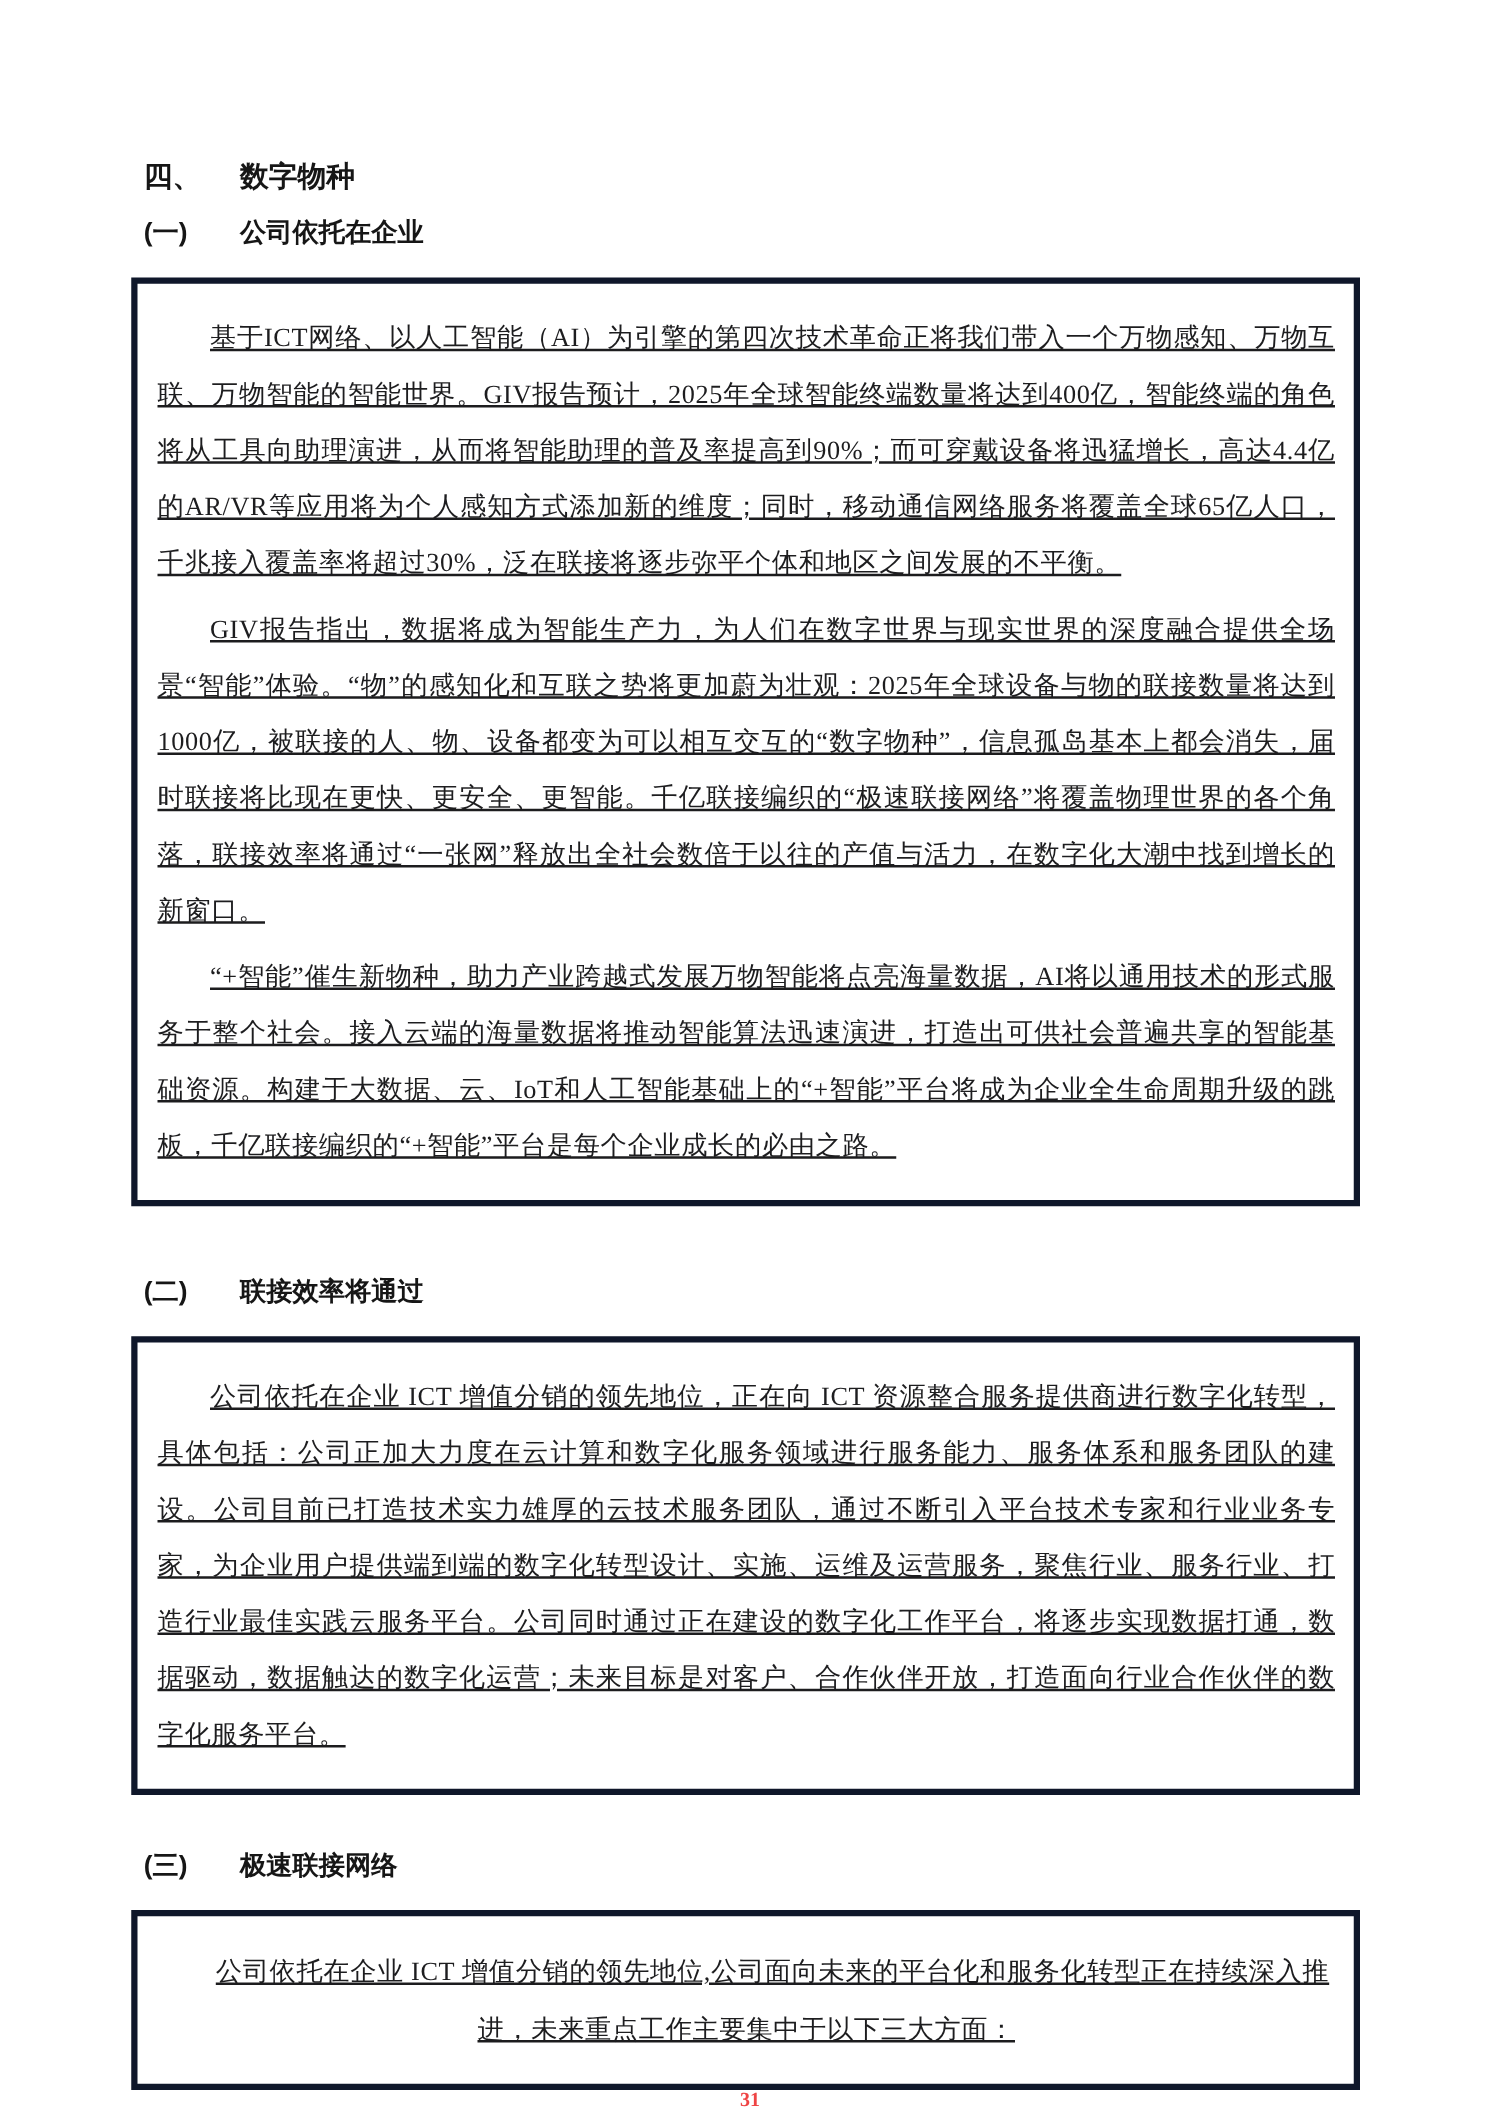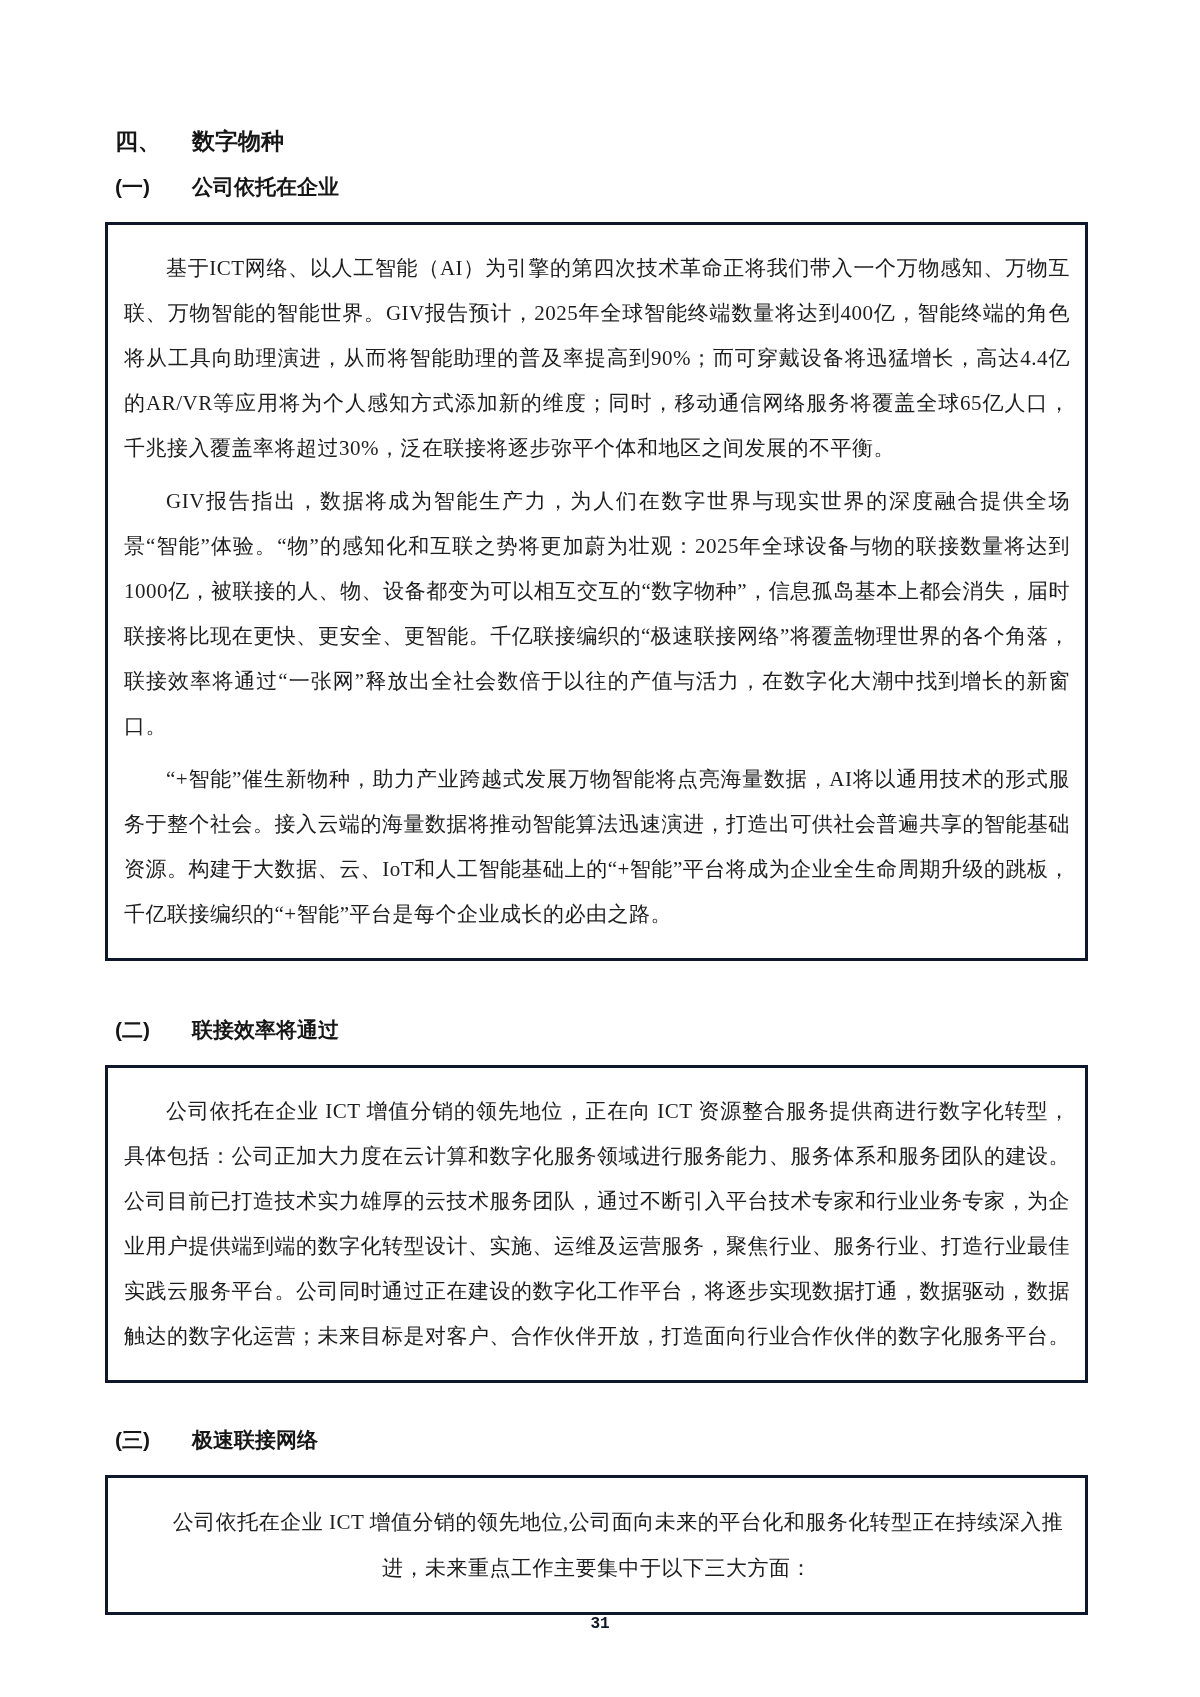--- a/index.html
+++ b/index.html
@@ -30,44 +30,45 @@
   .chapter-row { font-size: 23px; }
   .section-row { font-size: 21px; margin-top: 16px; }
   .heading-num {
     width: 77px;
     flex: 0 0 77px;
   }
   .text-box {
     box-sizing: border-box;
     margin-left: 105px;
     width: 983px;
-    border: 3px solid #0f172a;
+    border: 5px solid #0f172a;
     background: #ffffff;
     padding: 21px 15px 21px 16px;
     margin-top: 20px;
+    text-decoration: underline;
   }
   .para {
     margin: 0;
     font-size: 21px;
     line-height: 45px;
     text-align: justify;
     text-indent: 2em;
     color: #1d1d1f;
     letter-spacing: 0.5px;
   }
   .para + .para { margin-top: 8px; }
   .sec2-row { margin-top: 54px; }
   .sec3-row { margin-top: 42px; }
   .box-last .para { line-height: 46px; text-align: center; }
   .page-footer {
     text-align: center;
-    font-family: Liberation Mono, monospace;
+    font-family: Liberation Serif, serif;
     font-weight: bold;
     font-size: 16px;
-    color: #0f172a;
+    color: #ef4444;
   }
 </style>
 </head>
 <body>
 
 <div class="page">
 
   <div class="heading-row chapter-row">
     <span class="heading-num">四、</span>
     <span>数字物种</span>

